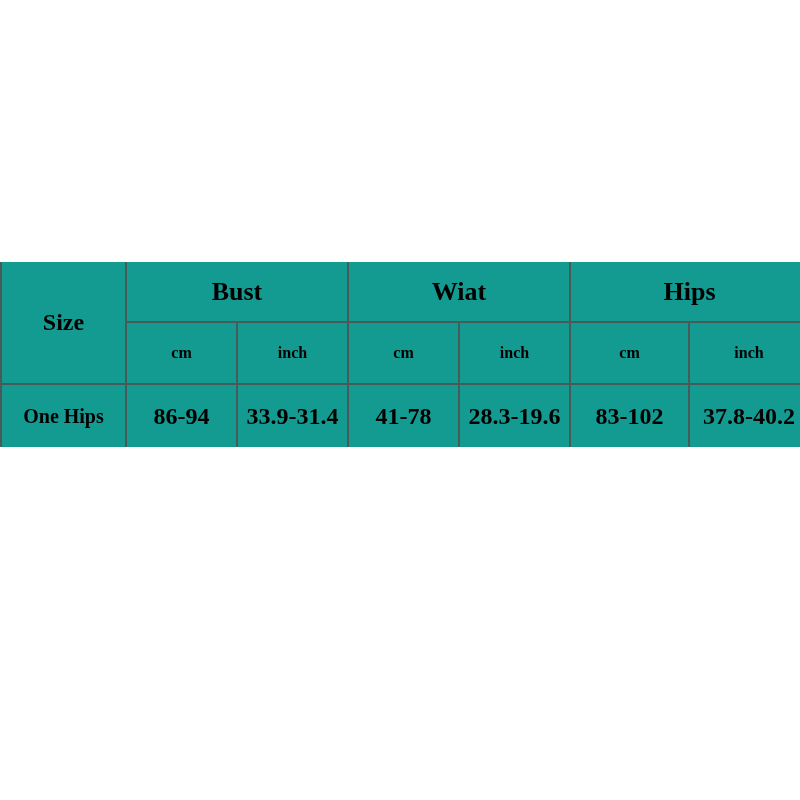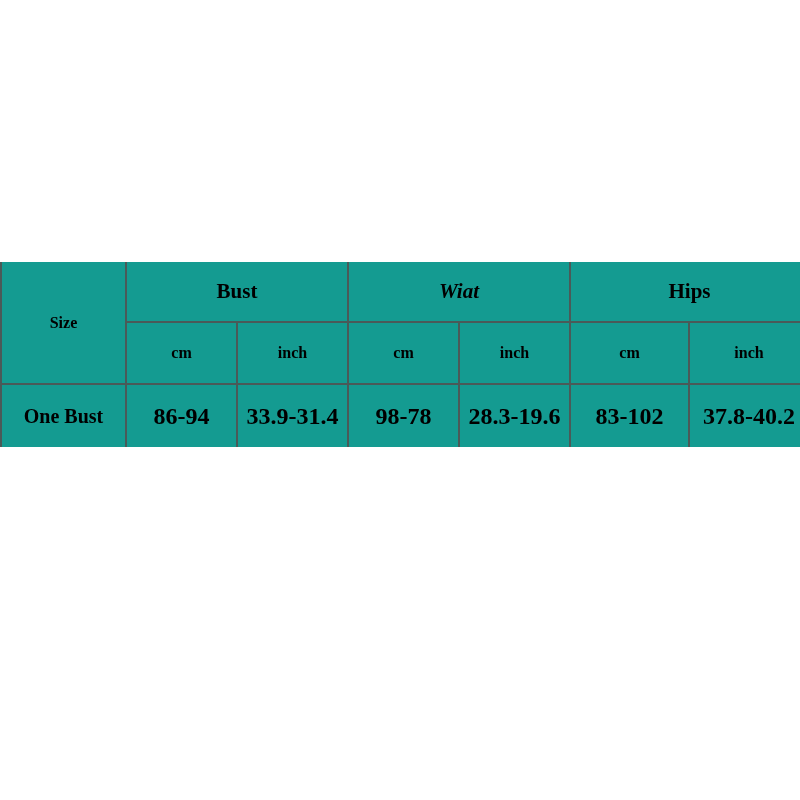--- a/index.html
+++ b/index.html
@@ -61,67 +61,67 @@
 
   
   table.size-chart td.edge-left {
     border-left: 2px solid #4a5a58;
   }
 
   .r1 { height: 60px; }
   .r2 { height: 62px; }
   .r3 { height: 63px; }
 
-  .group-head { font-size: 21px; }
+  .group-head { font-size: 26px; }
   .unit-head  { font-size: 16px; }
-  .size-head  { font-size: 16px; font-family: Liberation Serif, serif; }
+  .size-head  { font-size: 24px; font-family: Liberation Serif, serif; }
   .row-head   { font-size: 20px; }
   .value      { font-size: 24px; }
 </style>
 </head>
 <body>
 
 <div id="page">
 
   <div id="size-chart-wrap">
     <table class="size-chart">
       <tbody>
 
         <tr class="r1">
           <td class="size-head edge-left" rowspan="2" style="width:123px;">Size</td>
 
           <td class="group-head" colspan="2" style="width:220px;">Bust</td>
 
-          <td class="group-head" colspan="2" style="width:220px;font-style:italic;">Wiat</td>
+          <td class="group-head" colspan="2" style="width:220px;">Wiat</td>
 
           <td class="group-head edge-right" colspan="2" style="width:237px;">Hips</td>
         </tr>
 
         <tr class="r2">
           <td class="unit-head" style="width:85px;">cm</td>
 
           <td class="unit-head" style="width:135px;">inch</td>
 
           <td class="unit-head" style="width:85px;">cm</td>
 
           <td class="unit-head" style="width:135px;">inch</td>
 
           <td class="unit-head" style="width:102px;">cm</td>
 
           <td class="unit-head edge-right" style="width:135px;">inch</td>
         </tr>
 
         <tr class="r3">
-          <td class="row-head edge-left">One Bust</td>
+          <td class="row-head edge-left">One Hips</td>
 
           <td class="value">86-94</td>
 
           <td class="value">33.9-31.4</td>
 
-          <td class="value">98-78</td>
+          <td class="value">41-78</td>
 
           <td class="value">28.3-19.6</td>
 
           <td class="value">83-102</td>
 
           <td class="value edge-right">37.8-40.2</td>
         </tr>
 
       </tbody>
     </table>

